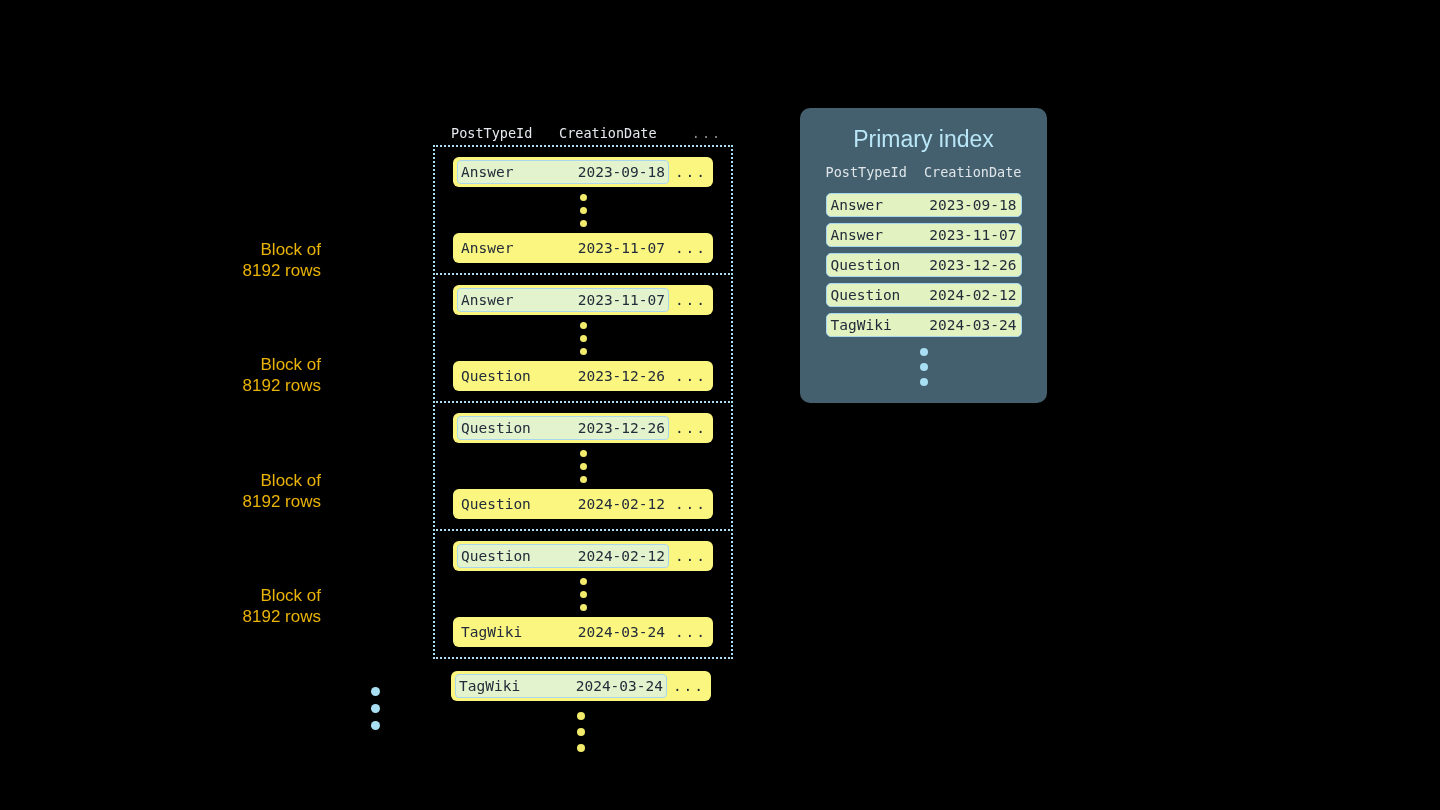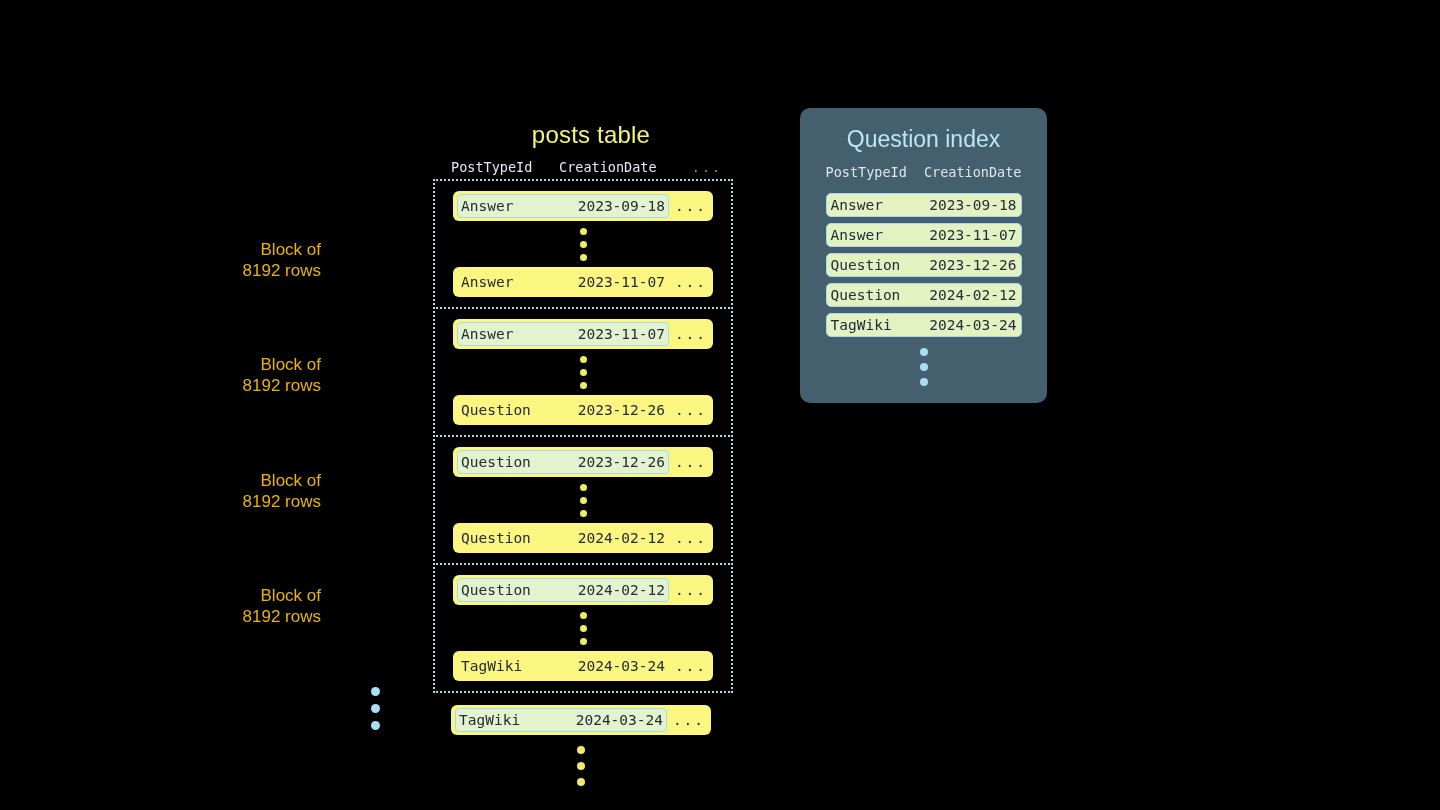--- a/index.html
+++ b/index.html
@@ -197,21 +197,20 @@
     align-items: center;
     gap: 7px;
   }
   .index-dots i { width: 8px; height: 8px; border-radius: 50%; background: #a9dff3; display: block; }
 </style>
 </head>
 <body>
 
 <div id="posts-table">
 
-  <div class="table-title">posts table</div>
 
   <div class="col-head-row">
     <span class="col-head-ptid">PostTypeId</span>
     <span class="col-head-cdate">CreationDate</span>
     <span class="col-head-ellipsis">...</span>
   </div>
 
   <div class="blocks-wrap">
 
     <div class="block">
@@ -336,21 +335,21 @@
   <div>8192 rows</div>
 </div>
 
 <div class="left-dots">
     <i></i>
     <i></i>
     <i></i>
   </div>
 
 <div id="primary-index">
-  <div class="index-title">Question index</div>
+  <div class="index-title">Primary index</div>
 
   <div class="index-head">
     <span class="h-ptid">PostTypeId</span>
     <span class="h-cdate">CreationDate</span>
   </div>
 
   <div class="index-rows">
     <div class="index-row">
       <span class="i-ptid">Answer</span>
       <span class="i-cdate">2023-09-18</span>

